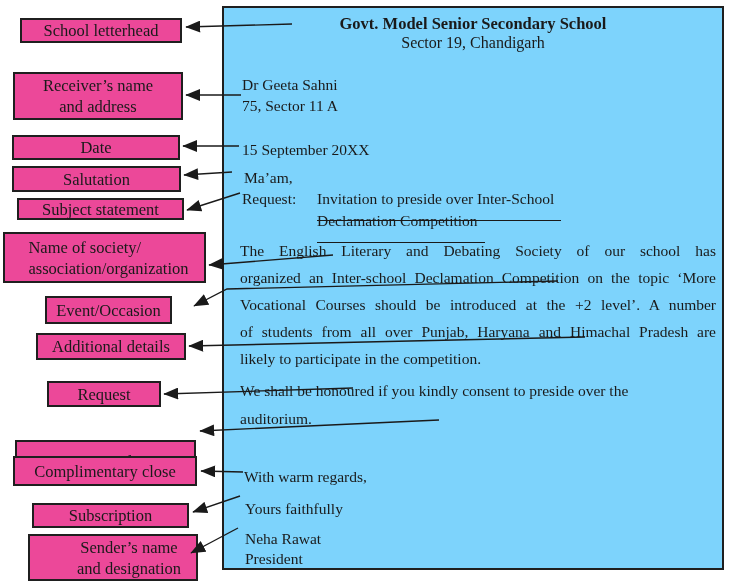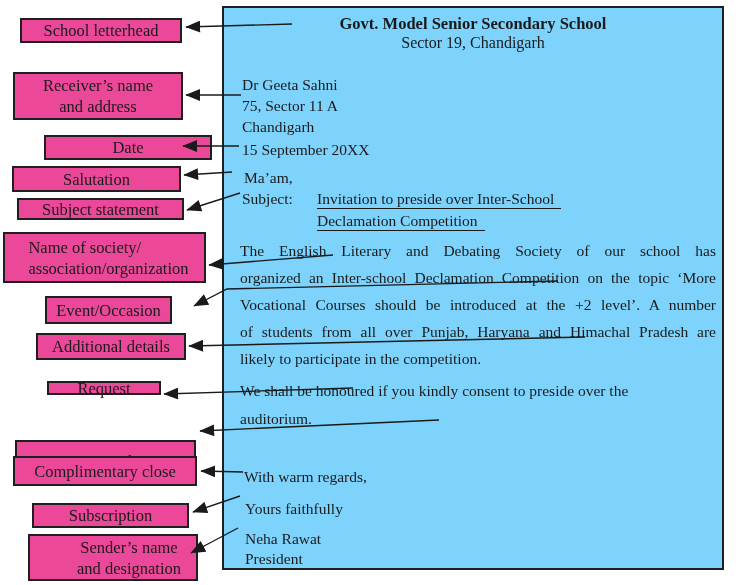--- a/index.html
+++ b/index.html
@@ -22,21 +22,21 @@
     border:2px solid #1f1f1f;background:#7dd3fc;box-sizing:content-box;z-index:1;
   }
   .abs{position:absolute;}
   .ltr{font-size:15.5px;line-height:20px;white-space:pre;}
   #letter-title{left:0;top:6px;width:100%;text-align:center;font-weight:bold;font-size:16.5px;line-height:19px;}
   #letter-subtitle{left:0;top:26px;width:100%;text-align:center;font-size:16px;line-height:18px;}
   #receiver-block{left:18px;top:66px;line-height:21px;font-size:15.5px;}
   #date-line{left:18px;top:132px;}
   #salutation-line{left:20px;top:160px;}
   #subject-label{left:18px;top:181px;}
-  .subject-underline{border-bottom:1.4px solid #1a1a1a;padding-right:7px;padding-bottom:1px;}
+  .subject-underline{border-bottom:1.4px solid #1a1a1a;padding-right:7px;padding-bottom:13px;}
   #subject-line1{left:93px;top:181px;}
   #subject-line2{left:93px;top:203px;}
   #para1{left:16px;top:229px;width:476px;font-size:15.5px;line-height:27px;}
   #para1 .jline{text-align:justify;text-align-last:justify;}
   #para2{left:16px;top:369px;width:476px;font-size:15.5px;line-height:27.5px;}
   #regards-line{left:20px;top:459px;}
   #subscription-line{left:21px;top:491px;}
   #sender-block{left:21px;top:521px;line-height:20px;font-size:15.5px;}
   
   #connectors{position:absolute;left:0;top:0;z-index:5;pointer-events:none;}
@@ -46,27 +46,26 @@
 
 <div id="stage">
 
   <div id="letter-page">
     <div class="abs" id="letter-title">Govt. Model Senior Secondary School</div>
     <div class="abs" id="letter-subtitle">Sector 19, Chandigarh</div>
 
     <div class="abs" id="receiver-block">
       <div>Dr Geeta Sahni</div>
       <div>75, Sector 11 A</div>
-      <div>Chandigarh</div>
     </div>
 
     <div class="abs ltr" id="date-line">15 September 20XX</div>
     <div class="abs ltr" id="salutation-line">Ma’am,</div>
 
-    <div class="abs ltr" id="subject-label">Subject:</div>
+    <div class="abs ltr" id="subject-label">Request:</div>
     <div class="abs ltr" id="subject-line1"><span class="subject-underline">Invitation to preside over Inter-School</span></div>
     <div class="abs ltr" id="subject-line2"><span class="subject-underline">Declamation Competition</span></div>
 
     <div class="abs" id="para1">
       <div class="jline">The English Literary and Debating Society of our school has</div>
       <div class="jline">organized an Inter-school Declamation Competition on the topic ‘More</div>
       <div class="jline">Vocational Courses should be introduced at the +2 level’. A number</div>
       <div class="jline">of students from all over Punjab, Haryana and Himachal Pradesh are</div>
       <div>likely to participate in the competition.</div>
     </div>
@@ -86,21 +85,21 @@
   </div>
 
   <div class="label-box" style="left:20px;top:18px;width:162px;height:25px;">
       <span>School letterhead</span>
     </div>
 
   <div class="label-box" style="left:13px;top:72px;width:170px;height:48px;">
     <span class="two-line"><span>Receiver’s name</span><br><span>and address</span></span>
   </div>
 
-  <div class="label-box" style="left:12px;top:135px;width:168px;height:25px;margin-left:32px;">
+  <div class="label-box" style="left:12px;top:135px;width:168px;height:25px;">
       <span>Date</span>
     </div>
 
   <div class="label-box" style="left:12px;top:166px;width:169px;height:26px;">
       <span>Salutation</span>
     </div>
 
   <div class="label-box" style="left:17px;top:198px;width:167px;height:22px;">
       <span>Subject statement</span>
     </div>
@@ -110,21 +109,21 @@
   </div>
 
   <div class="label-box" style="left:45px;top:296px;width:127px;height:28px;">
       <span>Event/Occasion</span>
     </div>
 
   <div class="label-box" style="left:36px;top:333px;width:150px;height:27px;">
       <span>Additional details</span>
     </div>
 
-  <div class="label-box" style="left:47px;top:381px;width:114px;height:14px;">
+  <div class="label-box" style="left:47px;top:381px;width:114px;height:26px;">
       <span>Request</span>
     </div>
 
   <div class="label-box" style="left:15px;top:440px;width:181px;height:42px;">
       <span>Date, time and venue</span>
     </div>
 
   <div class="label-box" style="left:13px;top:456px;width:184px;height:30px;">
       <span>Complimentary close</span>
     </div>

